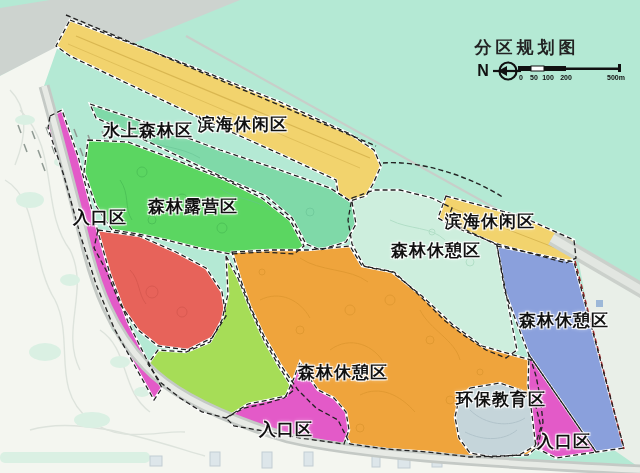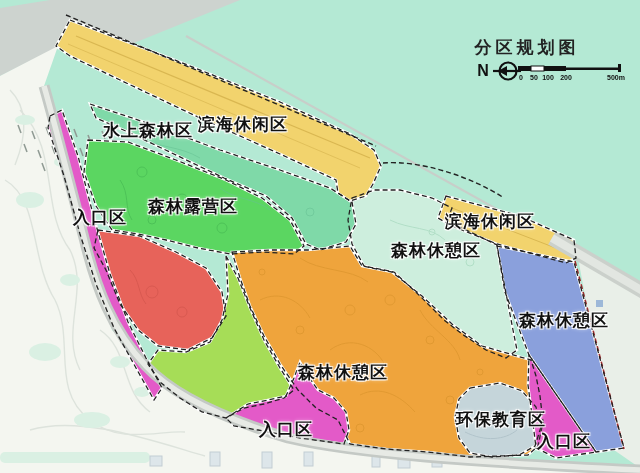--- a/index.html
+++ b/index.html
@@ -210,16 +210,16 @@
 
 <div class="zlabel" style="left:243px;top:124px">滨海休闲区</div>
 <div class="zlabel" style="left:148px;top:130px">水上森林区</div>
 <div class="zlabel" style="left:193px;top:206px">森林露营区</div>
 <div class="zlabel" style="left:100px;top:217px">入口区</div>
 <div class="zlabel" style="left:436px;top:250px">森林休憩区</div>
 <div class="zlabel" style="left:490px;top:221px">滨海休闲区</div>
 <div class="zlabel" style="left:564px;top:320px">森林休憩区</div>
 <div class="zlabel" style="left:343px;top:372px">森林休憩区</div>
 <div class="zlabel" style="left:286px;top:429px">入口区</div>
-<div class="zlabel" style="left:501px;top:419px">环保教育区</div>
+<div class="zlabel" style="left:501px;top:399px">环保教育区</div>
 <div class="zlabel" style="left:564px;top:441px">入口区</div>
 
 </div>
 
 </body></html>

